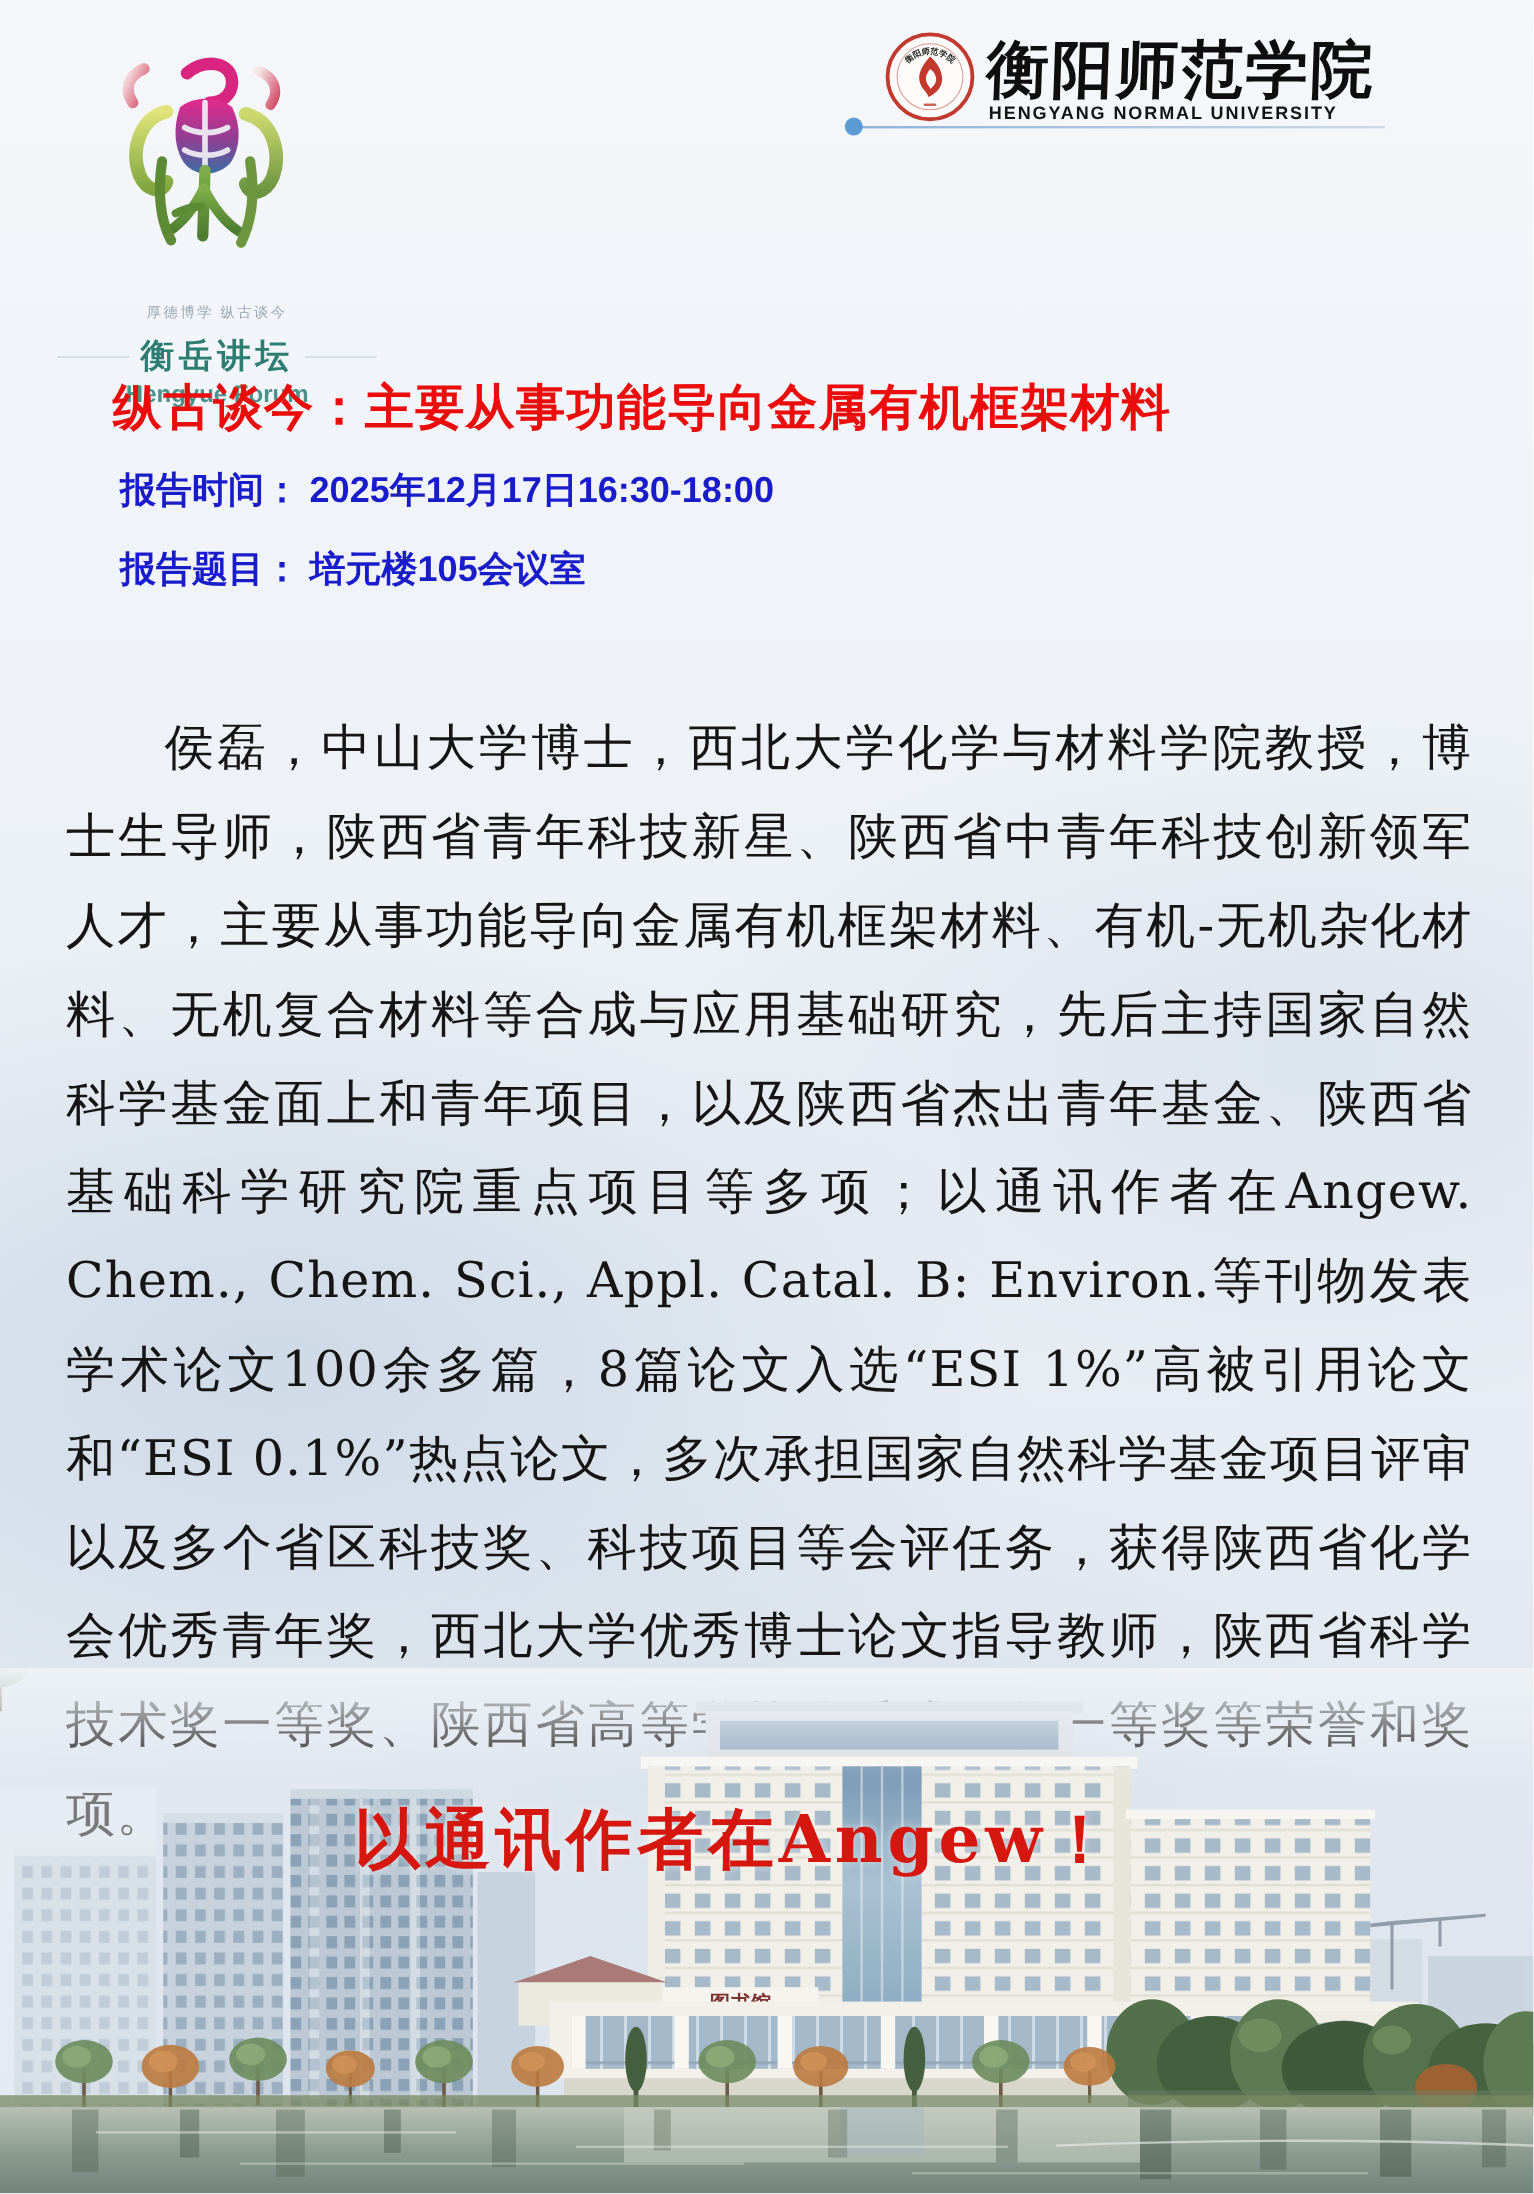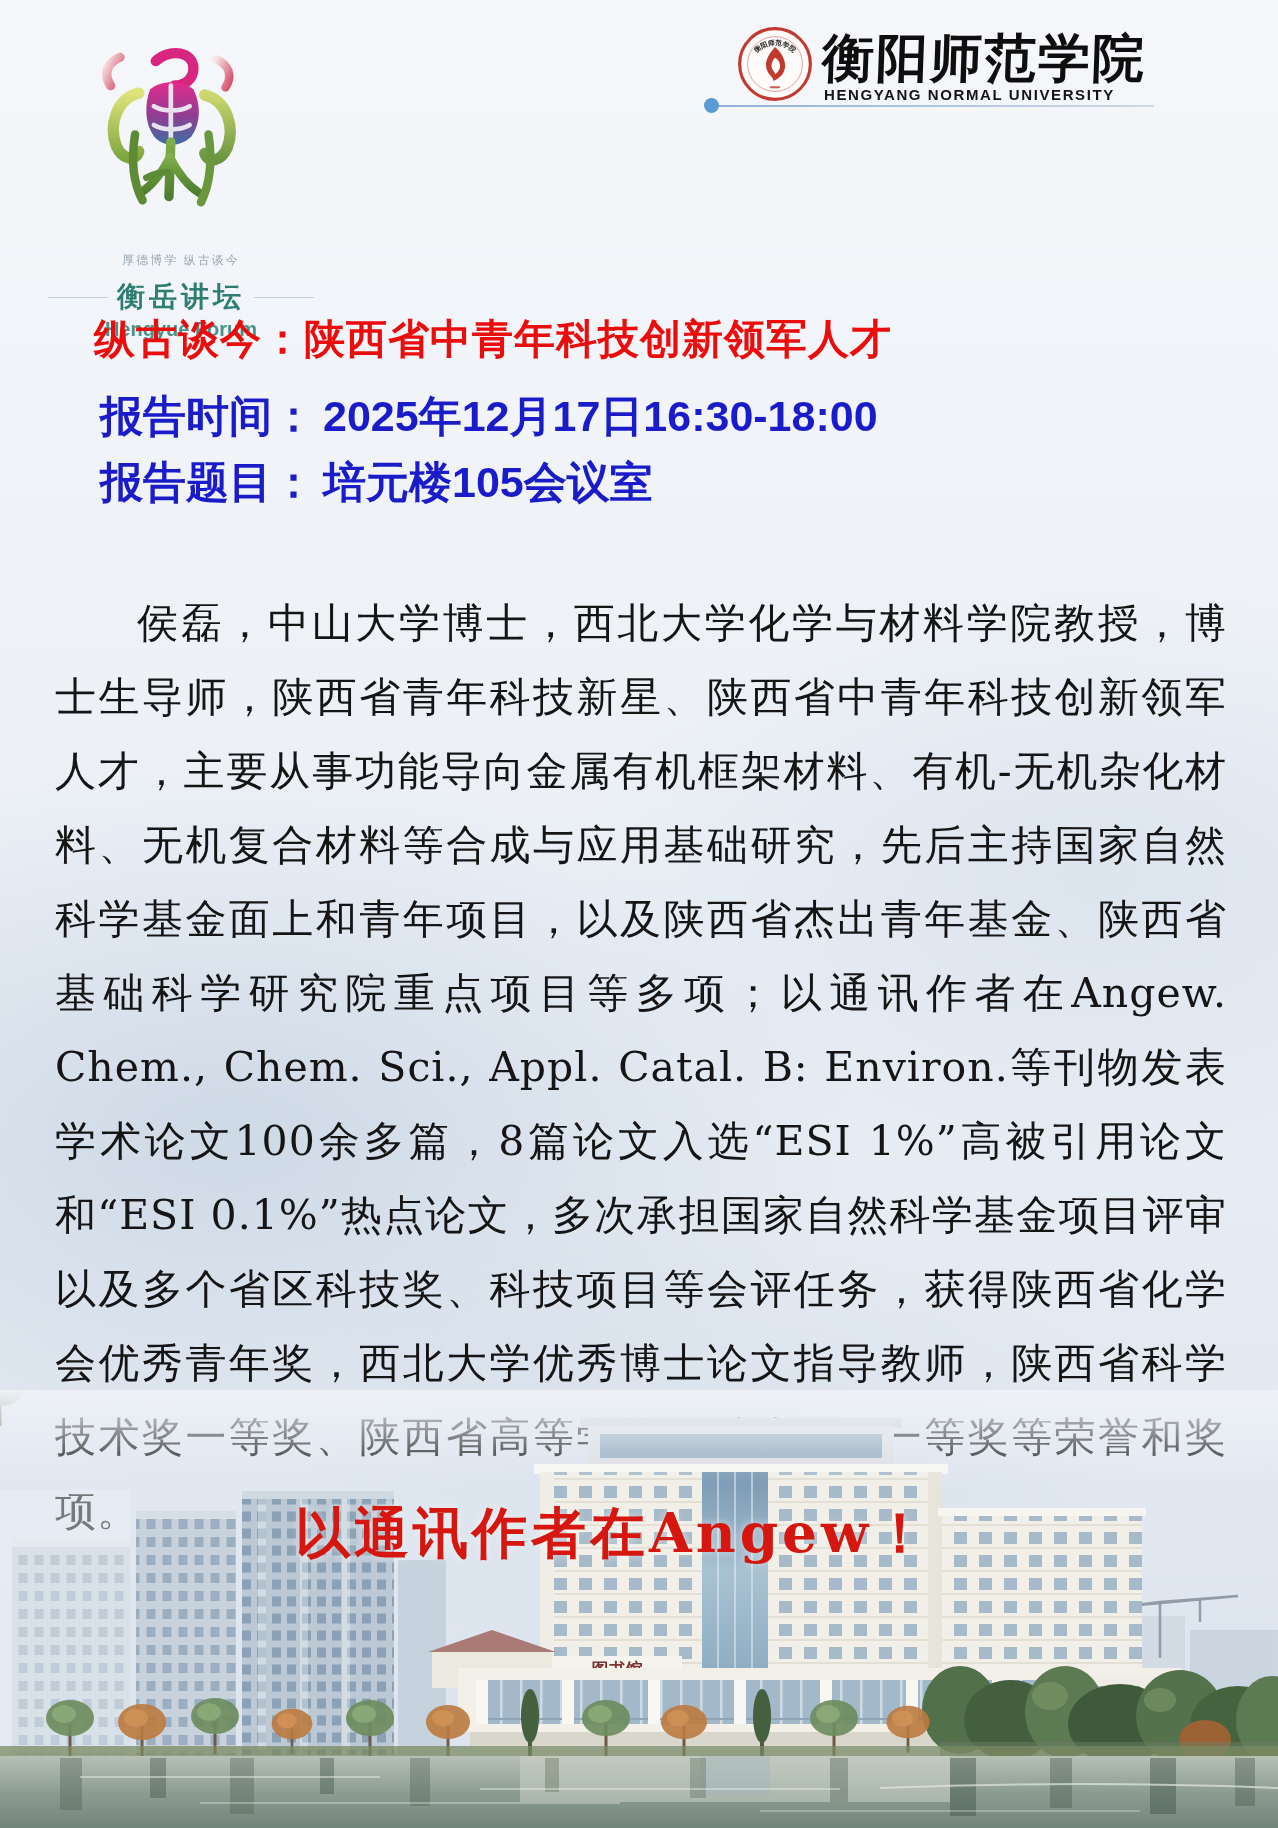--- a/index.html
+++ b/index.html
@@ -31,21 +31,21 @@
     background:linear-gradient(90deg,#8fb2d8,#cdd9e8);}
   .divider-dot{position:absolute;left:704px;top:98px;width:15px;height:15px;border-radius:50%;background:#5b9bd5;}
   .college{position:absolute;left:812px;top:112px;font-size:35px;font-weight:bold;color:#e4251f;
     letter-spacing:2px;white-space:nowrap;}
   
   .series{position:absolute;left:224px;top:206px;font-size:43px;font-weight:bold;
     color:#1577c0;letter-spacing:1px;white-space:nowrap;}
   .series .issue{color:#e2231a;}
   .report-title{position:absolute;left:94px;top:312px;font-size:41px;font-weight:900;
     color:#ea0d0c;letter-spacing:1px;white-space:nowrap;}
-  .info{position:absolute;left:100px;font-size:43px;font-weight:bold;color:#1b1cc9;white-space:nowrap;}
+  .info{position:absolute;left:100px;font-size:30px;font-weight:bold;color:#1b1cc9;white-space:nowrap;}
   .info .val{margin-left:8px;}
   .info.time{top:388px;} .info.place{top:454px;} .info.speaker{top:519px;}
   
   .bio{position:absolute;left:55px;top:586px;width:1172px;margin:0;
     font-family:"DejaVu Serif",serif;font-size:41px;line-height:74px;color:#151515;
     text-align:justify;text-indent:2em;letter-spacing:1px;}
   
   .photo{position:absolute;left:0;top:1390px;width:1278px;height:438px;}
   .photo svg{display:block;}
   .welcome{position:absolute;left:295px;top:1497px;font-family:"DejaVu Serif",serif;
@@ -114,21 +114,21 @@
     <path d="M36,30 C32.8,34 31.8,37.5 33.8,41.4 C34.8,43.3 36,43.6 36,45.6 C39.4,43.4 41.6,40 40.6,36 C39.8,32.8 38,30.9 36,30 Z" fill="#fdfcfb"></path>
     <rect x="31" y="57" width="10" height="2" rx="1" fill="#c23a2e" opacity="0.8"></rect>
   </svg>
   <div class="univ-zh">衡阳师范学院</div>
   <div class="univ-en">HENGYANG NORMAL UNIVERSITY</div>
   <div class="divider"></div>
   <div class="divider-dot"></div>
 
 
   <div class="report-title">
-    <span>纵古谈今：</span><span>陕西省中青年科技创新领军人才</span>
+    <span>纵古谈今：</span><span>主要从事功能导向金属有机框架材料</span>
   </div>
 
   <div class="info time">
     <span>报告时间：</span><span class="val">2025年12月17日16:30-18:00</span>
   </div>
   <div class="info place">
     <span>报告题目：</span><span class="val">培元楼105会议室</span>
   </div>
 
   <p class="bio">侯磊，中山大学博士，西北大学化学与材料学院教授，博士生导师，陕西省青年科技新星、陕西省中青年科技创新领军人才，主要从事功能导向金属有机框架材料、有机-无机杂化材料、无机复合材料等合成与应用基础研究，先后主持国家自然科学基金面上和青年项目，以及陕西省杰出青年基金、陕西省基础科学研究院重点项目等多项；以通讯作者在Angew. Chem., Chem. Sci., Appl. Catal. B: Environ.等刊物发表学术论文100余多篇，8篇论文入选“ESI 1%”高被引用论文和“ESI 0.1%”热点论文，多次承担国家自然科学基金项目评审以及多个省区科技奖、科技项目等会评任务，获得陕西省化学会优秀青年奖，西北大学优秀博士论文指导教师，陕西省科学技术奖一等奖、陕西省高等学校优秀成果奖一等奖等荣誉和奖项。</p>

